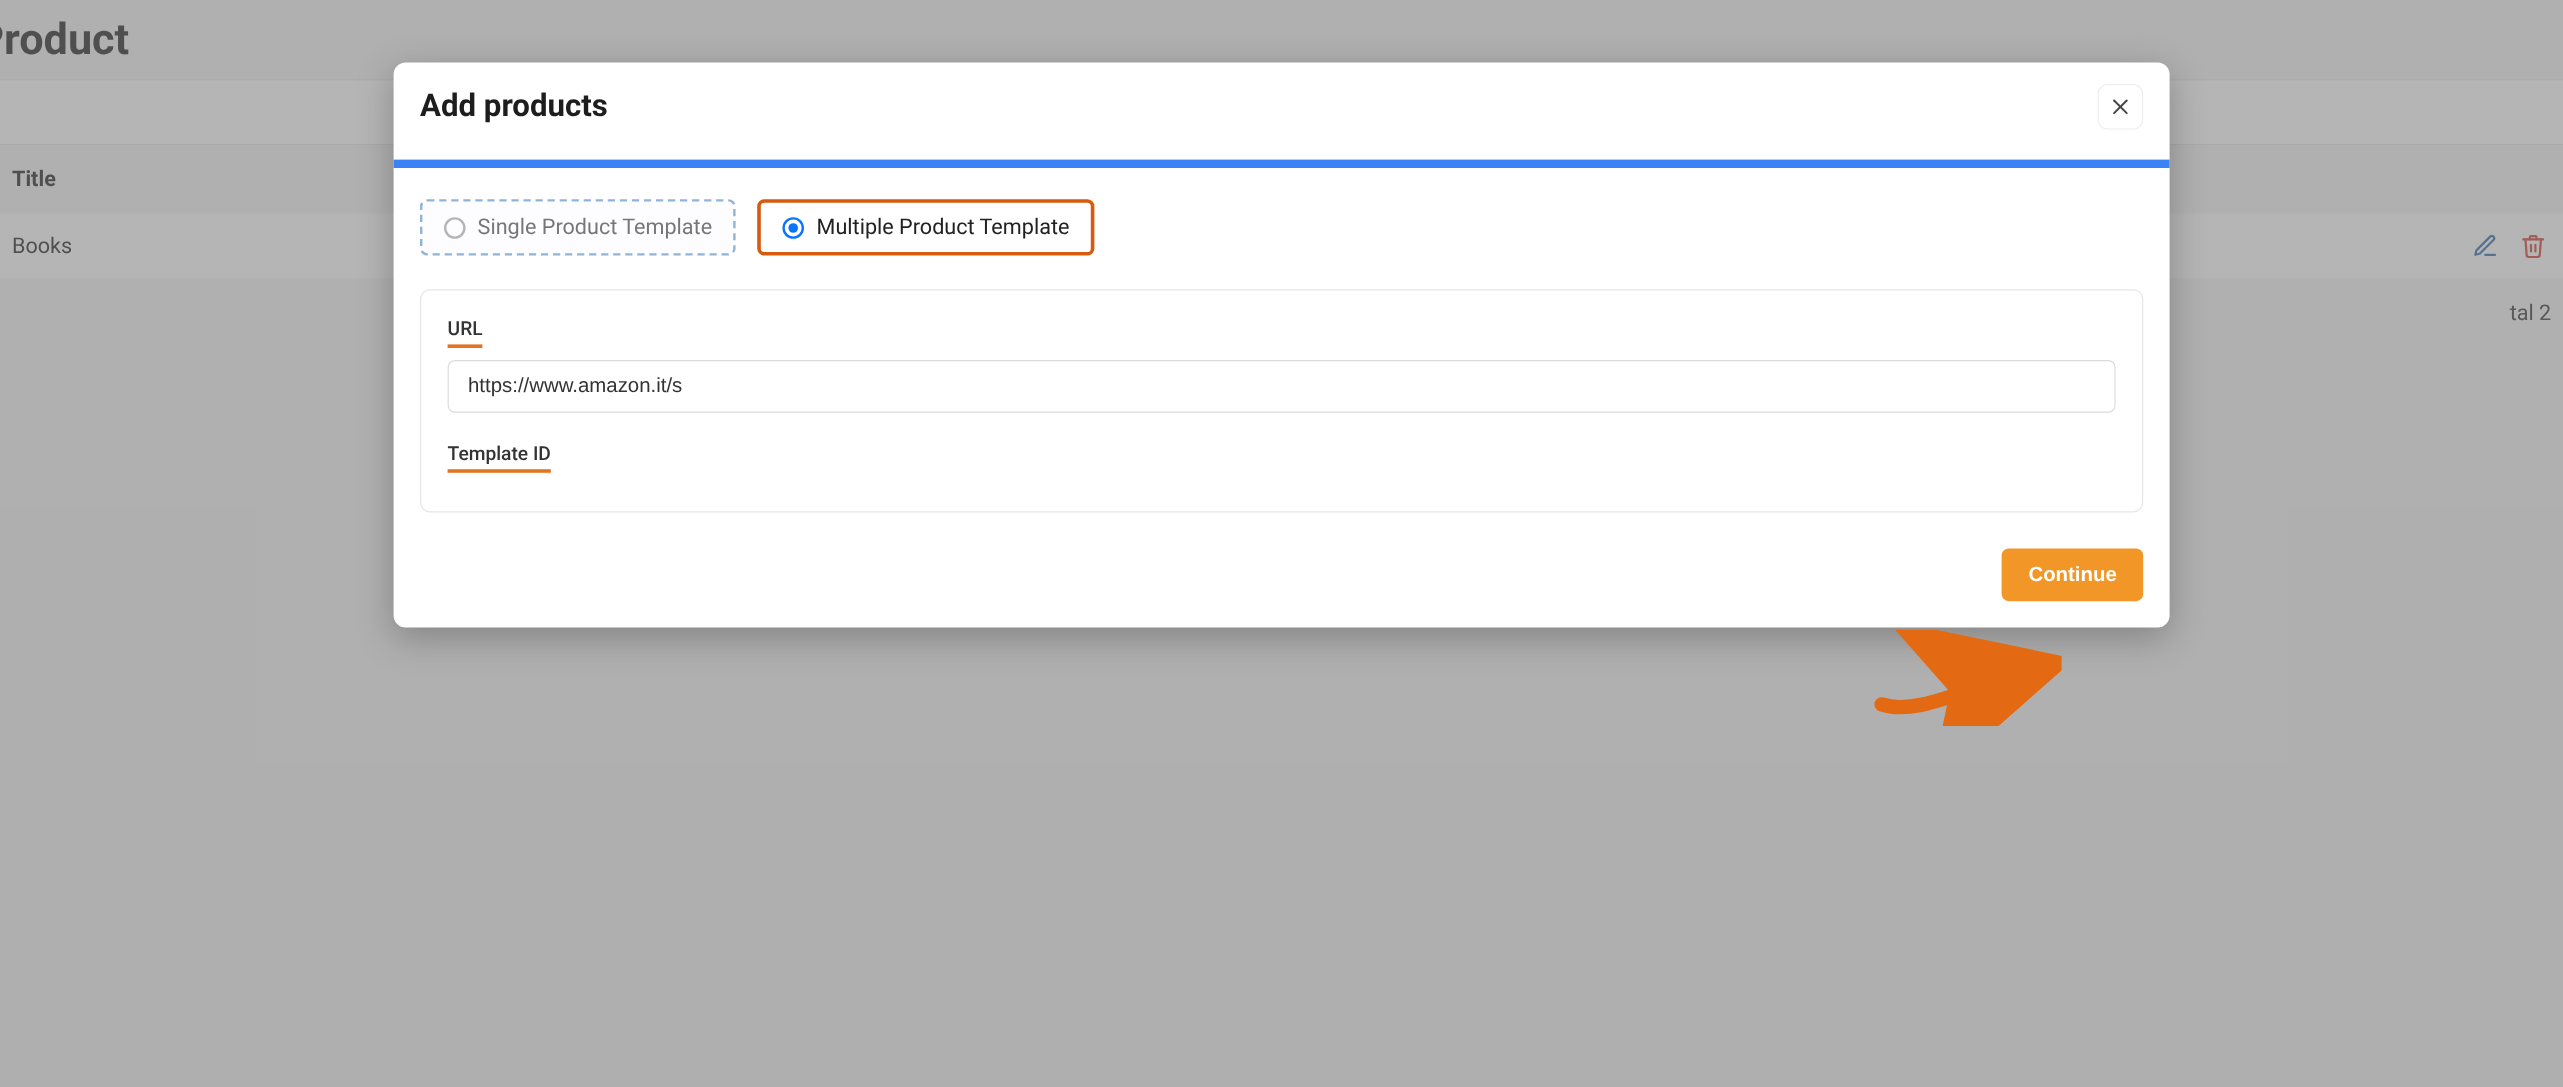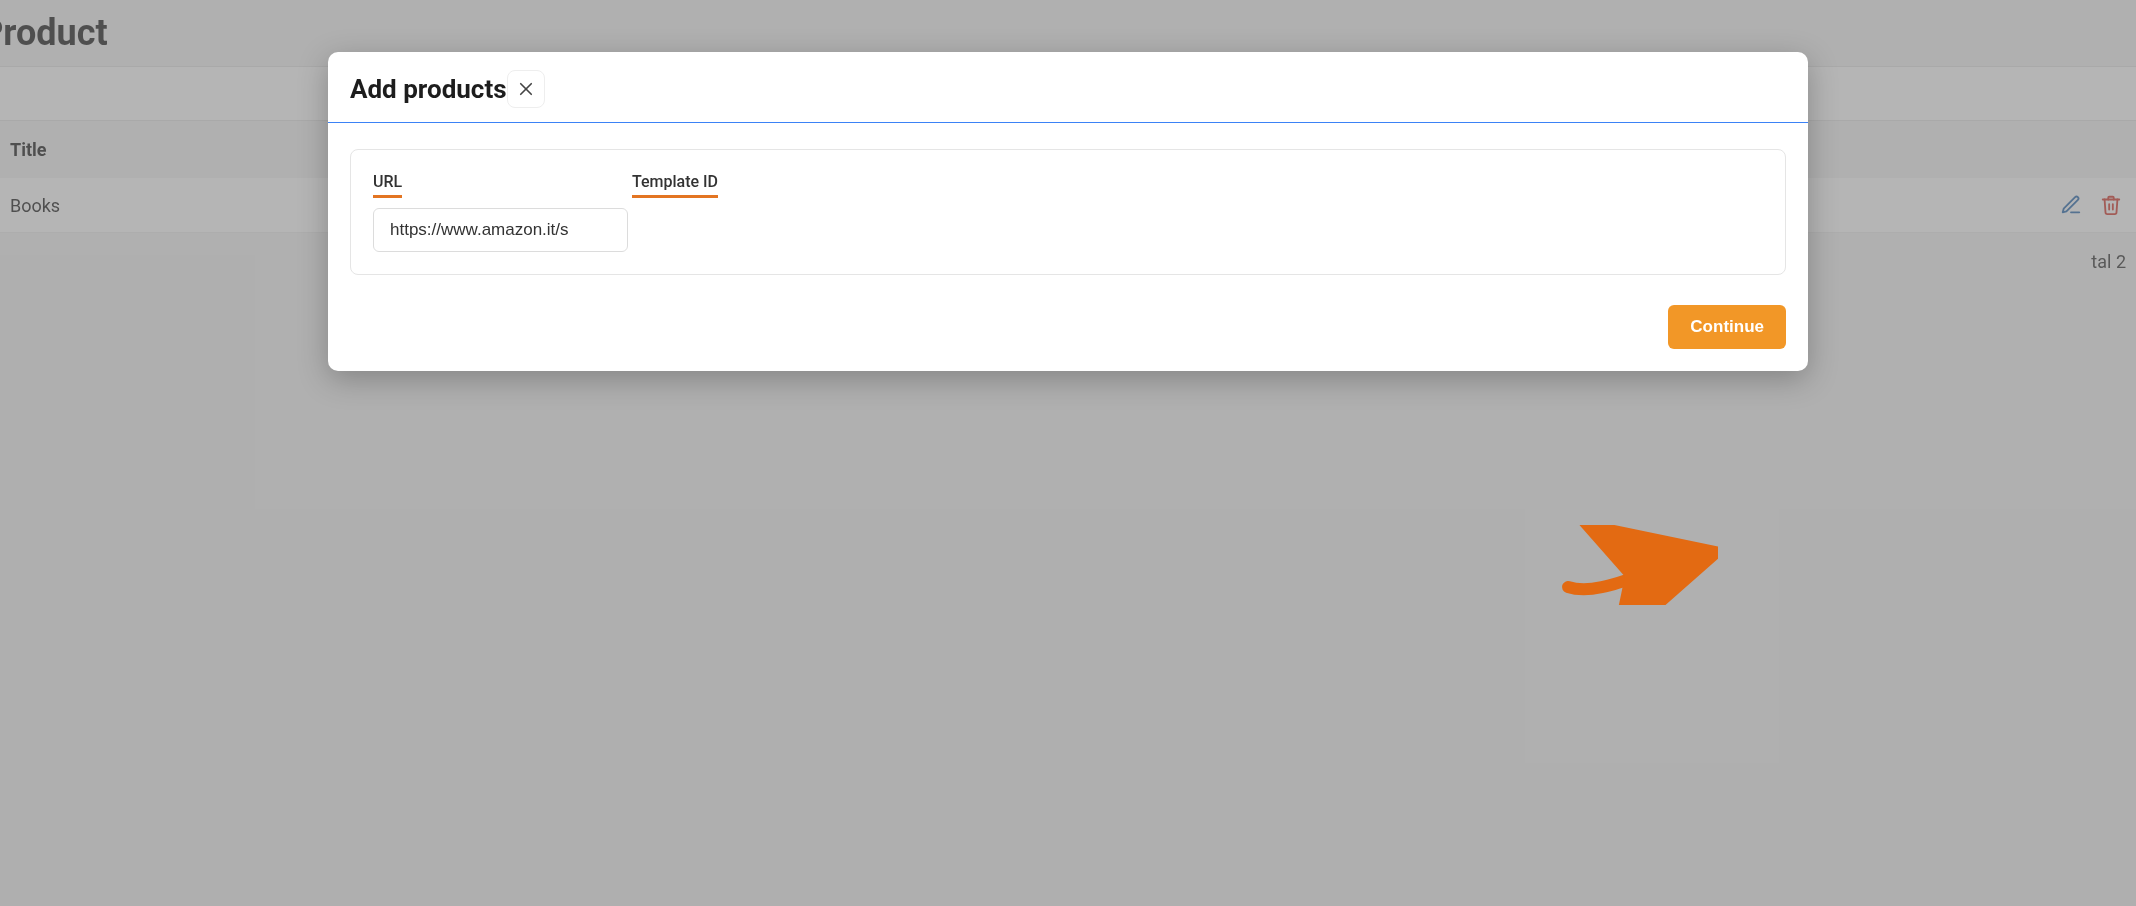--- a/index.html
+++ b/index.html
@@ -78,23 +78,23 @@
     max-width: calc(100% - 78px);
     background: #fff;
     border-radius: 10px;
     box-shadow: 0 8px 30px rgba(0,0,0,0.25);
     display: flex;
     flex-direction: column;
   }
   .modal-header {
     display: flex;
     align-items: center;
-    justify-content: flex-start;
-    padding: 18px 22px 14px 22px;
-    border-bottom: 1px solid #3b82f6;
+    justify-content: space-between;
+    padding: 18px 22px 25px 22px;
+    border-bottom: 7px solid #3b82f6;
   }
   .modal-title {
     font-size: 26px;
     font-weight: 700;
   }
   .close-btn {
     width: 38px; height: 38px;
     border: 1px solid #eee;
     border-radius: 8px;
     background: #fff;
@@ -163,21 +163,22 @@
     display: flex;
     align-items: center;
     gap: 12px;
     font-weight: 700;
     font-size: 18px;
     border-bottom: 1px solid #eee;
   }
   .panel-body {
     padding: 22px;
     display: flex;
-    gap: 4px;
+    flex-direction: column;
+    gap: 24px;
   }
   .field-label {
     display: inline-block;
     font-size: 16px;
     font-weight: 500;
     color: #333;
     padding-bottom: 4px;
     border-bottom: 3px solid #e37522;
     margin-bottom: 10px;
   }
@@ -256,20 +257,30 @@
           <svg width="18" height="18" viewBox="0 0 24 24" fill="none" stroke="#444" stroke-width="2.2" stroke-linecap="round">
               <line x1="5" y1="5" x2="19" y2="19"></line>
               <line x1="19" y1="5" x2="5" y2="19"></line>
             </svg>
         </span>
       </button>
     </div>
 
     <div class="modal-body">
 
+      <div class="template-options">
+        <div class="option-card inactive">
+          <span class="radio"></span>
+          <span>Single Product Template</span>
+        </div>
+        <div class="option-card active">
+          <span class="radio"></span>
+          <span>Multiple Product Template</span>
+        </div>
+      </div>
 
       <div class="panel">
         <div class="panel-body">
 
           <div>
             <div><span class="field-label">URL</span></div>
             <input type="text" class="text-input" value="https://www.amazon.it/s" style="">
           </div>
 
           <div>

